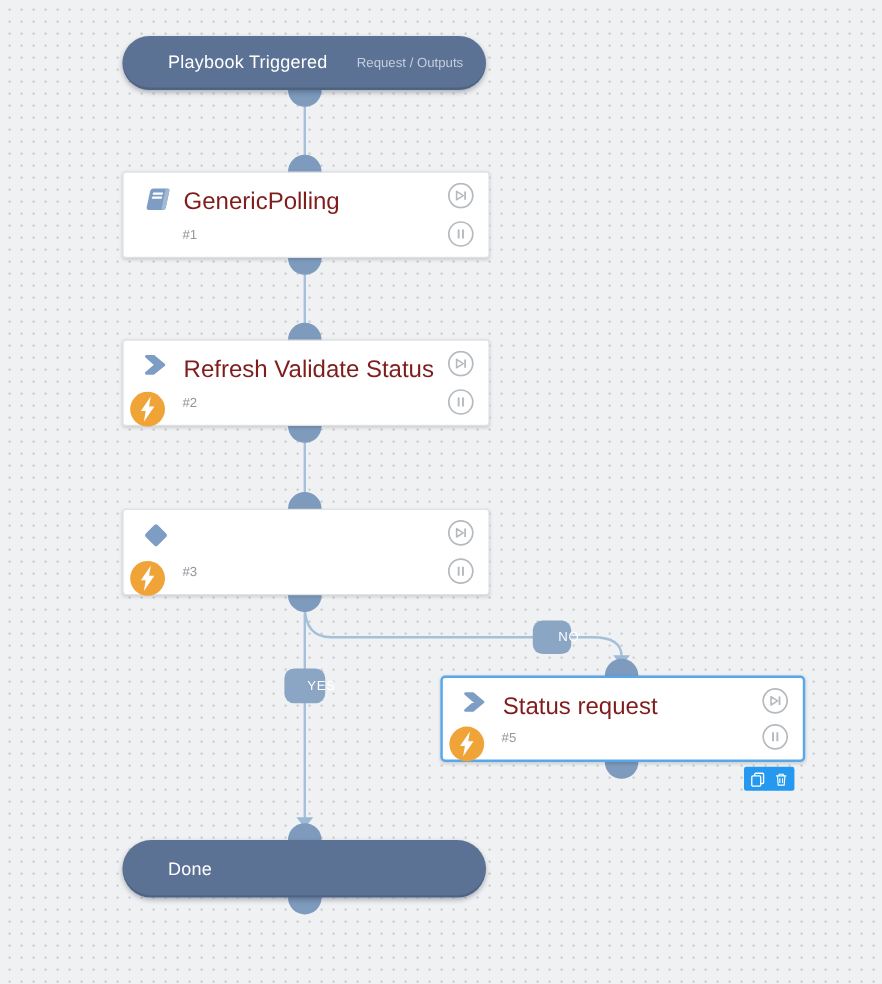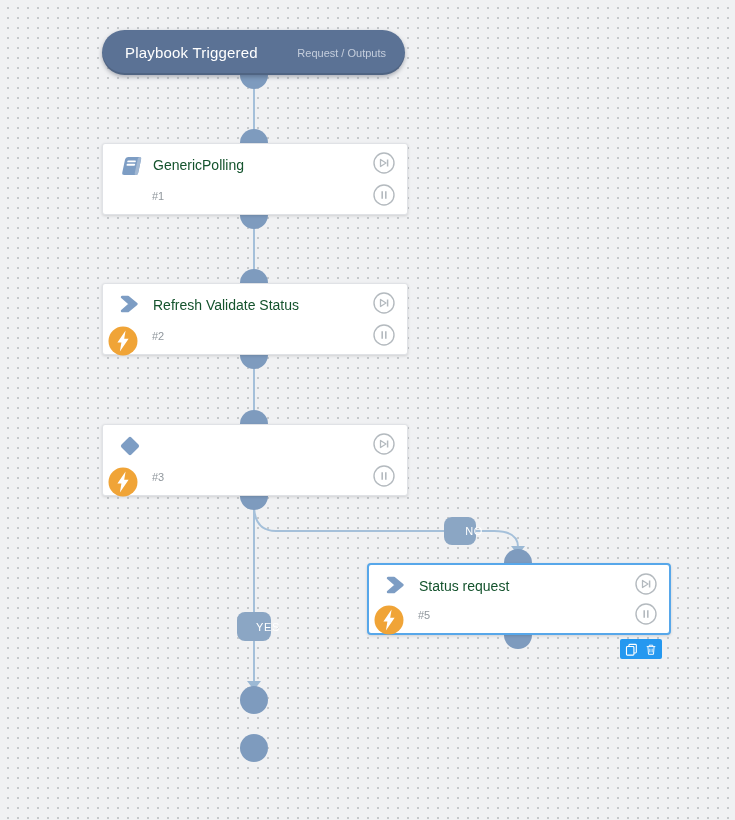--- a/index.html
+++ b/index.html
@@ -16,44 +16,44 @@
   .edge-arrow { fill:#9cb9d5; }
   .connector-node { fill:#7e9bbe; }
 
   .terminal-pill {
     position:absolute; z-index:2; background:#5b7295; color:#fff;
     box-shadow:0 2px 4px rgba(40,50,70,.35), inset 0 -2px 0 rgba(0,0,0,.12);
     display:flex; align-items:center;
   }
   .pill-trigger { left:102px; top:30px; width:303px; height:45px; border-radius:23px; }
   .pill-done   { left:102px; top:700px; width:303px; height:48px; border-radius:24px; }
-  .pill-title { font-size:15px; letter-spacing:.2px; padding-left:23px; }
+  .pill-title { font-size:15px; letter-spacing:.2px; padding-left:38px; }
   .pill-io { margin-left:auto; padding-right:19px; font-size:11px; color:#c5cedd; cursor:pointer; }
 
   .task-card {
     position:absolute; z-index:2; width:306px; height:72px;
     background:#fff; border:1px solid #e0e2e6; border-radius:3px;
     box-shadow:0 1px 3px rgba(0,0,0,.14);
   }
   .task-card.selected { width:304px; border:2px solid #57a7ea; border-radius:4px; }
   .type-icon { position:absolute; left:15px; top:10px; width:26px; height:24px; }
   .type-icon.condition { top:9px; }
-  .task-title { position:absolute; left:50px; top:13px; font-size:14px; color:#14532d; white-space:nowrap; }
+  .task-title { position:absolute; left:50px; top:13px; font-size:20px; color:#7f1d1d; white-space:nowrap; }
   .task-id { position:absolute; left:49px; bottom:12px; font-size:11px; color:#90979d; }
   .badge-bolt { position:absolute; left:5px; bottom:-2px; width:30px; height:30px; }
   .icon-circle { position:absolute; right:12px; width:22px; height:22px; cursor:pointer; }
   .icon-circle.skip { top:8px; }
   .icon-circle.pause { bottom:8px; }
 
   .branch-label {
     position:absolute; z-index:3; background:#8ba6c4; color:#fff;
     border-radius:8px; display:flex; align-items:center; justify-content:center;
     font-size:11px; letter-spacing:.6px;padding-left:28px;
   }
-  .label-yes { left:237px; top:612px; width:34px; height:29px; }
+  .label-yes { left:237px; top:557px; width:34px; height:29px; }
   .label-no  { left:444px; top:517px; width:32px; height:28px; }
 
   .action-bar {
     position:absolute; z-index:4; left:620px; top:639px; width:42px; height:20px;
     background:#2598f0; border-radius:2px; display:flex; align-items:center; justify-content:space-evenly;
   }
   .action-btn { width:16px; height:16px; display:flex; align-items:center; justify-content:center; cursor:pointer; }
 </style>
 </head>
 <body>
@@ -221,14 +221,17 @@
         <rect x="1.6" y="3.8" width="8" height="9.2" rx="1" fill="#2598f0" stroke="#fff" stroke-width="1.2"></rect>
       </svg>
     </span>
     <span class="action-btn">
       <svg width="12" height="13" viewBox="0 0 14 14">
         <path d="M2 3.6 h10 M5 3.6 V2 h4 v1.6 M3.4 3.6 l.7 9 h5.8 l.7 -9 M5.7 6 v4.4 M8.3 6 v4.4" fill="none" stroke="#fff" stroke-width="1.1"></path>
       </svg>
     </span>
   </div>
 
+  <div class="terminal-pill pill-done">
+    <span class="pill-title">Done</span>
+  </div>
 
 </div>
 
 </body></html>

